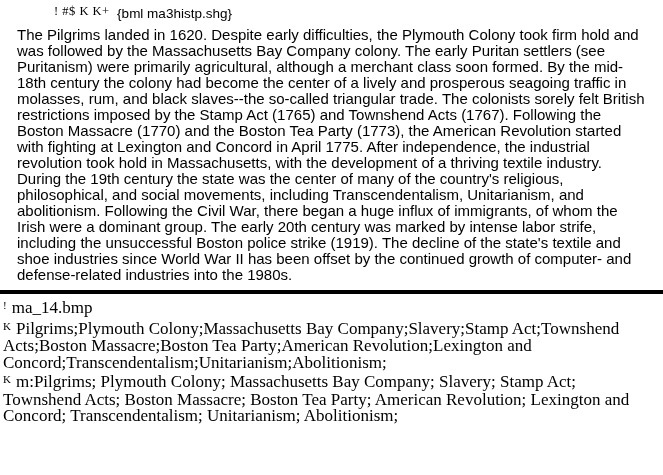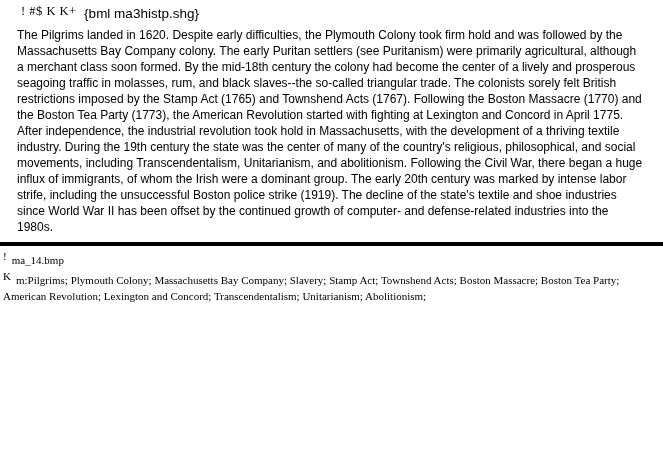--- a/index.html
+++ b/index.html
@@ -17,37 +17,38 @@
     width: 663px;
     height: 475px;
     background: #ffffff;
     position: relative;
   }
   
   .topic-header-line {
     padding: 4px 0 0 21px;
     height: 20px;
     white-space: nowrap;
+    margin-left: 33px;
   }
   .marker-row {
     font-family: "Liberation Serif", "DejaVu Serif", serif;
     font-size: 12.5px;
     position: relative;
     top: -3px;
     letter-spacing: 0.5px;
   }
   .bml-ref {
     font-size: 13.5px;
     margin-left: 3px;
   }
   
   .topic-body {
     margin: 7px 0 0 17px;
     width: 628px;
-    font-size: 12px;
+    font-size: 15px;
     line-height: 16px;
     letter-spacing: 0px;
   }
   
   .section-divider {
     width: 663px;
     height: 4px;
     background: #000000;
     margin-top: 7px;
     border: 0;
@@ -64,21 +65,21 @@
     margin-bottom: 3px;
   }
   .fn-marker {
     font-size: 11px;
     position: relative;
     top: -4px;
     margin-right: 5px;
     font-family: "Liberation Serif", "DejaVu Serif", serif;
   }
   .fn-text {
-    font-size: 11px;
+    font-size: 17px;
   }
 </style>
 </head>
 <body>
 
 <div class="page">
 
   <div class="topic-header-line">
     <span class="marker-row">! #$ K K+</span>
     <span class="bml-ref">{bml ma3histp.shg}</span>
@@ -89,20 +90,23 @@
   <div class="section-divider"></div>
 
   <div class="footnote-section">
 
     <div class="footnote-row">
       <span class="fn-marker">!</span><span class="fn-text">ma_14.bmp</span>
     </div>
 
 
 
+    <div class="footnote-row">
+      <span class="fn-marker">K</span><span class="fn-text">Pilgrims;Plymouth Colony;Massachusetts Bay Company;Slavery;Stamp Act;Townshend Acts;Boston Massacre;Boston Tea Party;American Revolution;Lexington and Concord;Transcendentalism;Unitarianism;Abolitionism;</span>
+    </div>
 
     <div class="footnote-row">
       <span class="fn-marker">K</span><span class="fn-text">m:Pilgrims; Plymouth Colony; Massachusetts Bay Company; Slavery; Stamp Act; Townshend Acts; Boston Massacre; Boston Tea Party; American Revolution; Lexington and Concord; Transcendentalism; Unitarianism; Abolitionism;</span>
     </div>
 
 
   </div>
 </div>
 
 </body></html>

